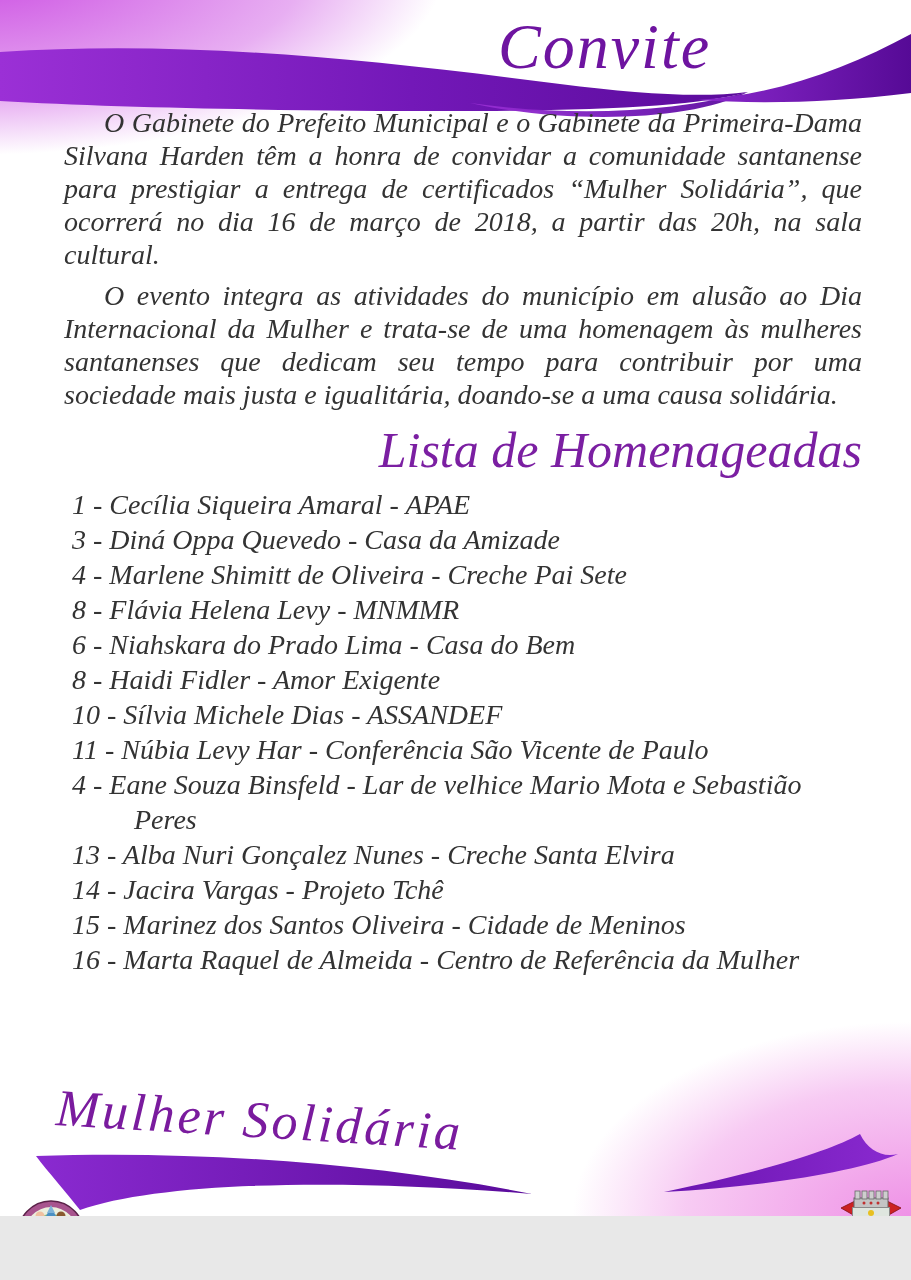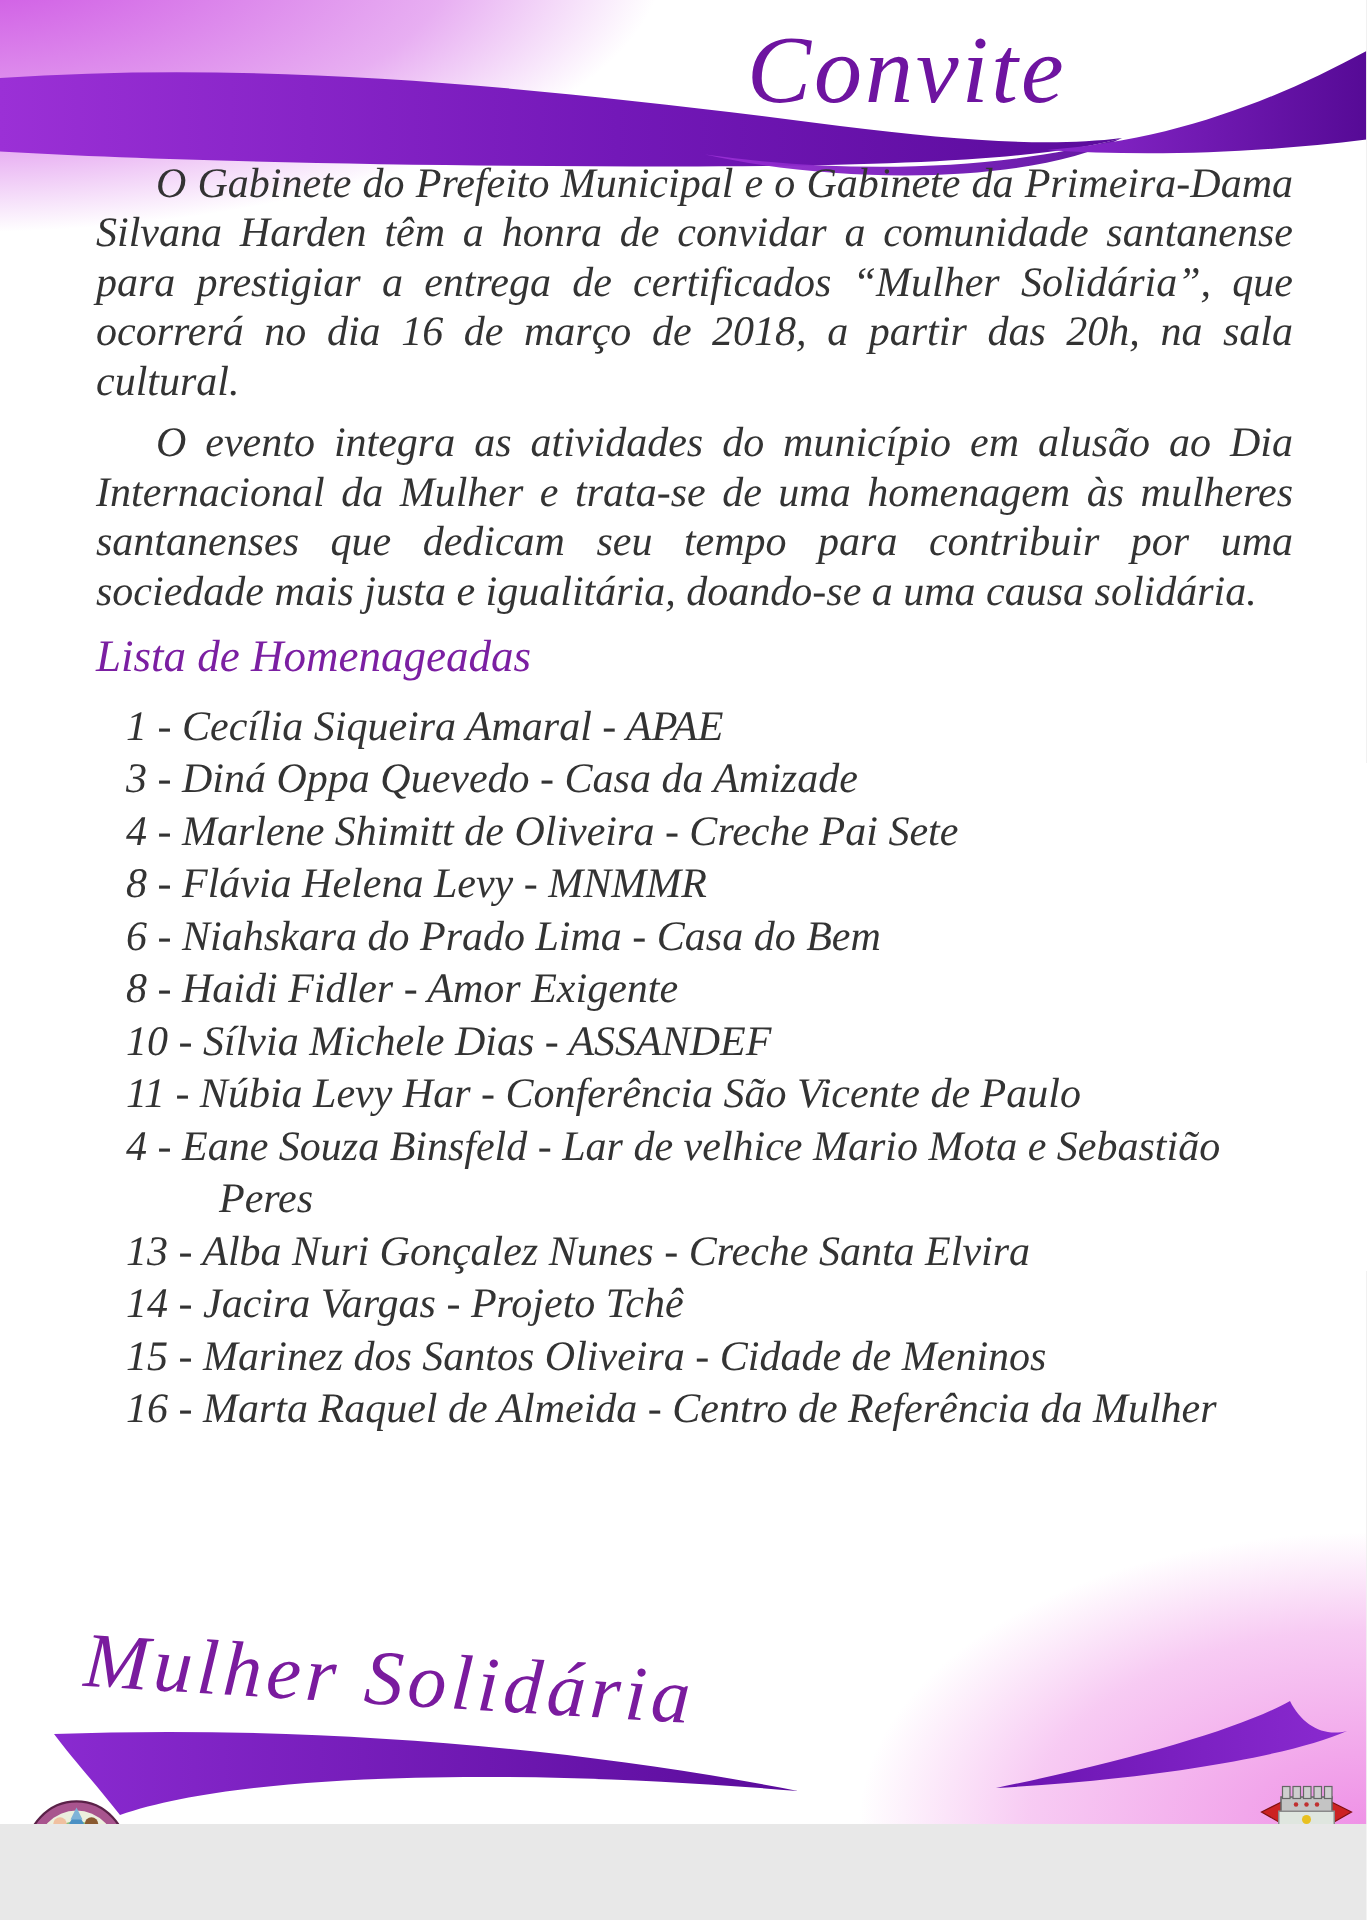--- a/index.html
+++ b/index.html
@@ -29,26 +29,26 @@
     position:absolute;top:106px;left:64px;width:798px;
     color:#333;font-style:italic;
   }
   .content p{
     margin:0 0 8px 0;
     font-size:28px;line-height:33px;
     text-align:justify;text-indent:40px;
   }
   .list-title{
     margin:10px 0 8px 0;
-    text-align:left;
-    font-size:30px;font-style:italic;font-weight:normal;
+    text-align:right;
+    font-size:50px;font-style:italic;font-weight:normal;
     color:#7b1fa2;
   }
   .honoree-list{
-    list-style:none;margin:12px;padding:0 0 0 8px;
+    list-style:none;margin:0;padding:0 0 0 8px;
     font-size:28px;line-height:35px;color:#333;
   }
   .honoree-list li{
     padding-left:62px;text-indent:-62px;   
   }
   
   .pink-corner{
     position:absolute;right:0;bottom:0;width:470px;height:270px;
     background:radial-gradient(ellipse 470px 270px at 100% 100%,
       rgba(238,140,229,.95) 0%, rgba(238,140,229,.45) 48%, rgba(238,140,229,0) 72%);

